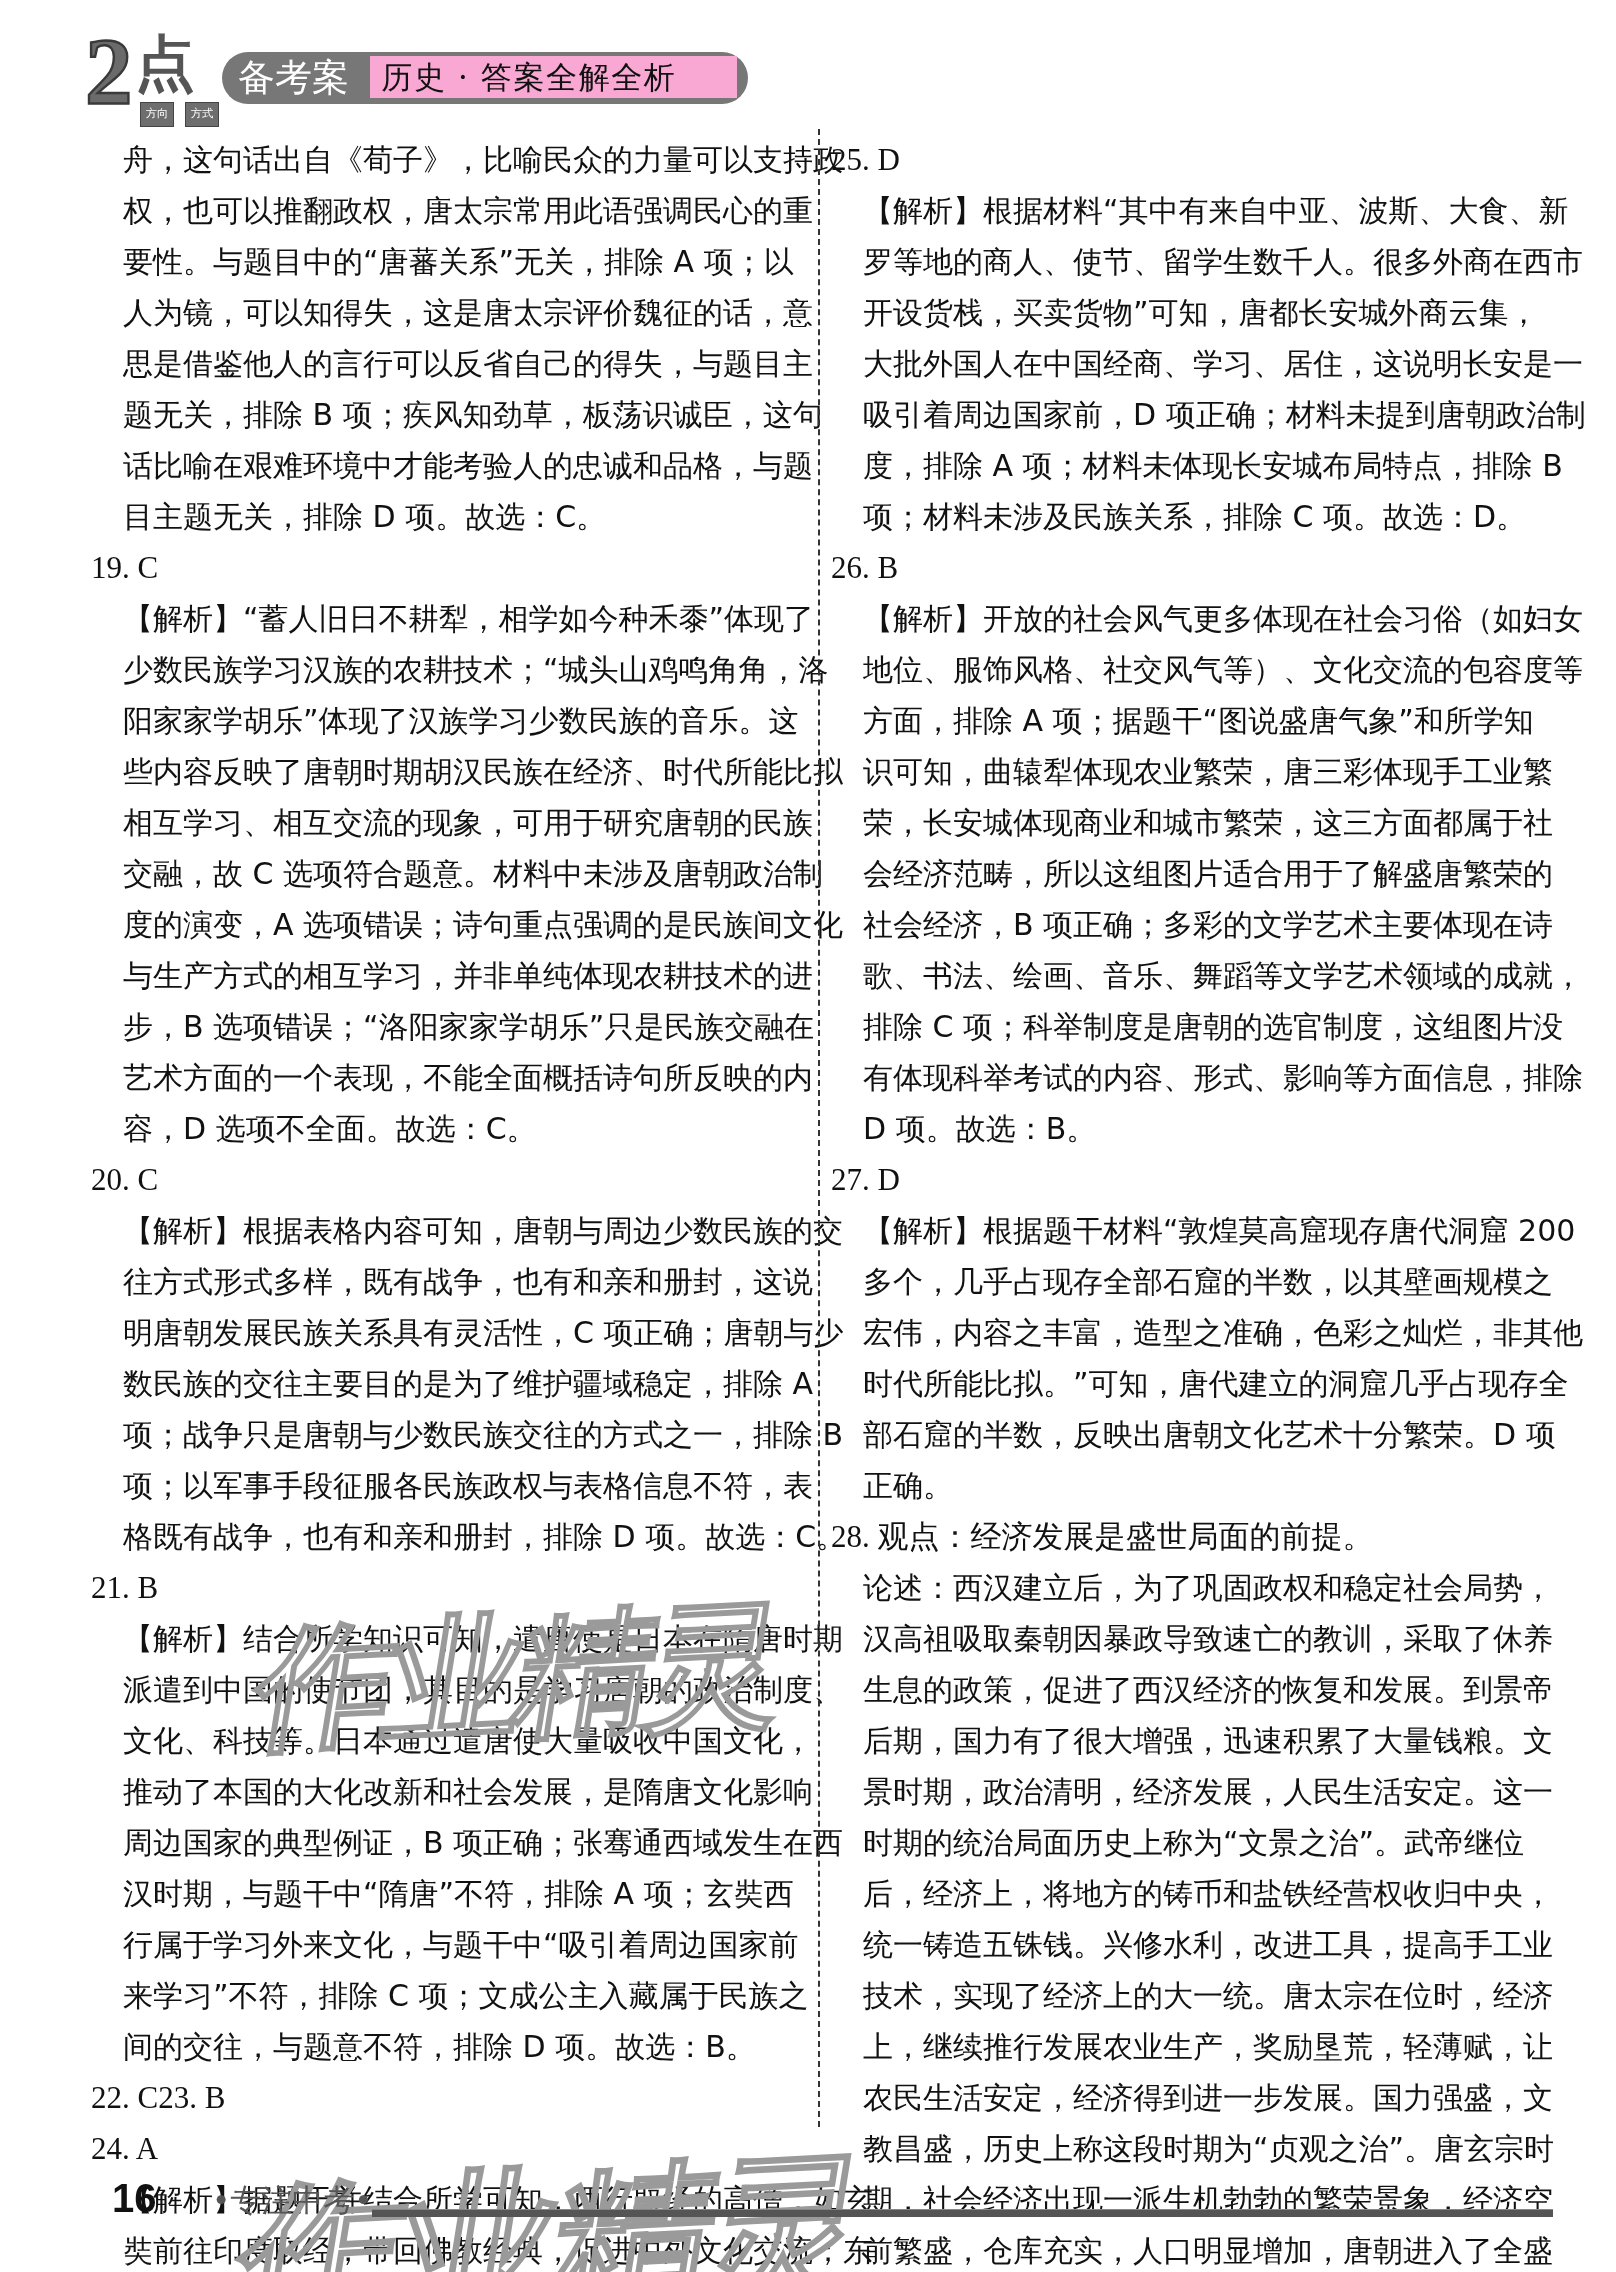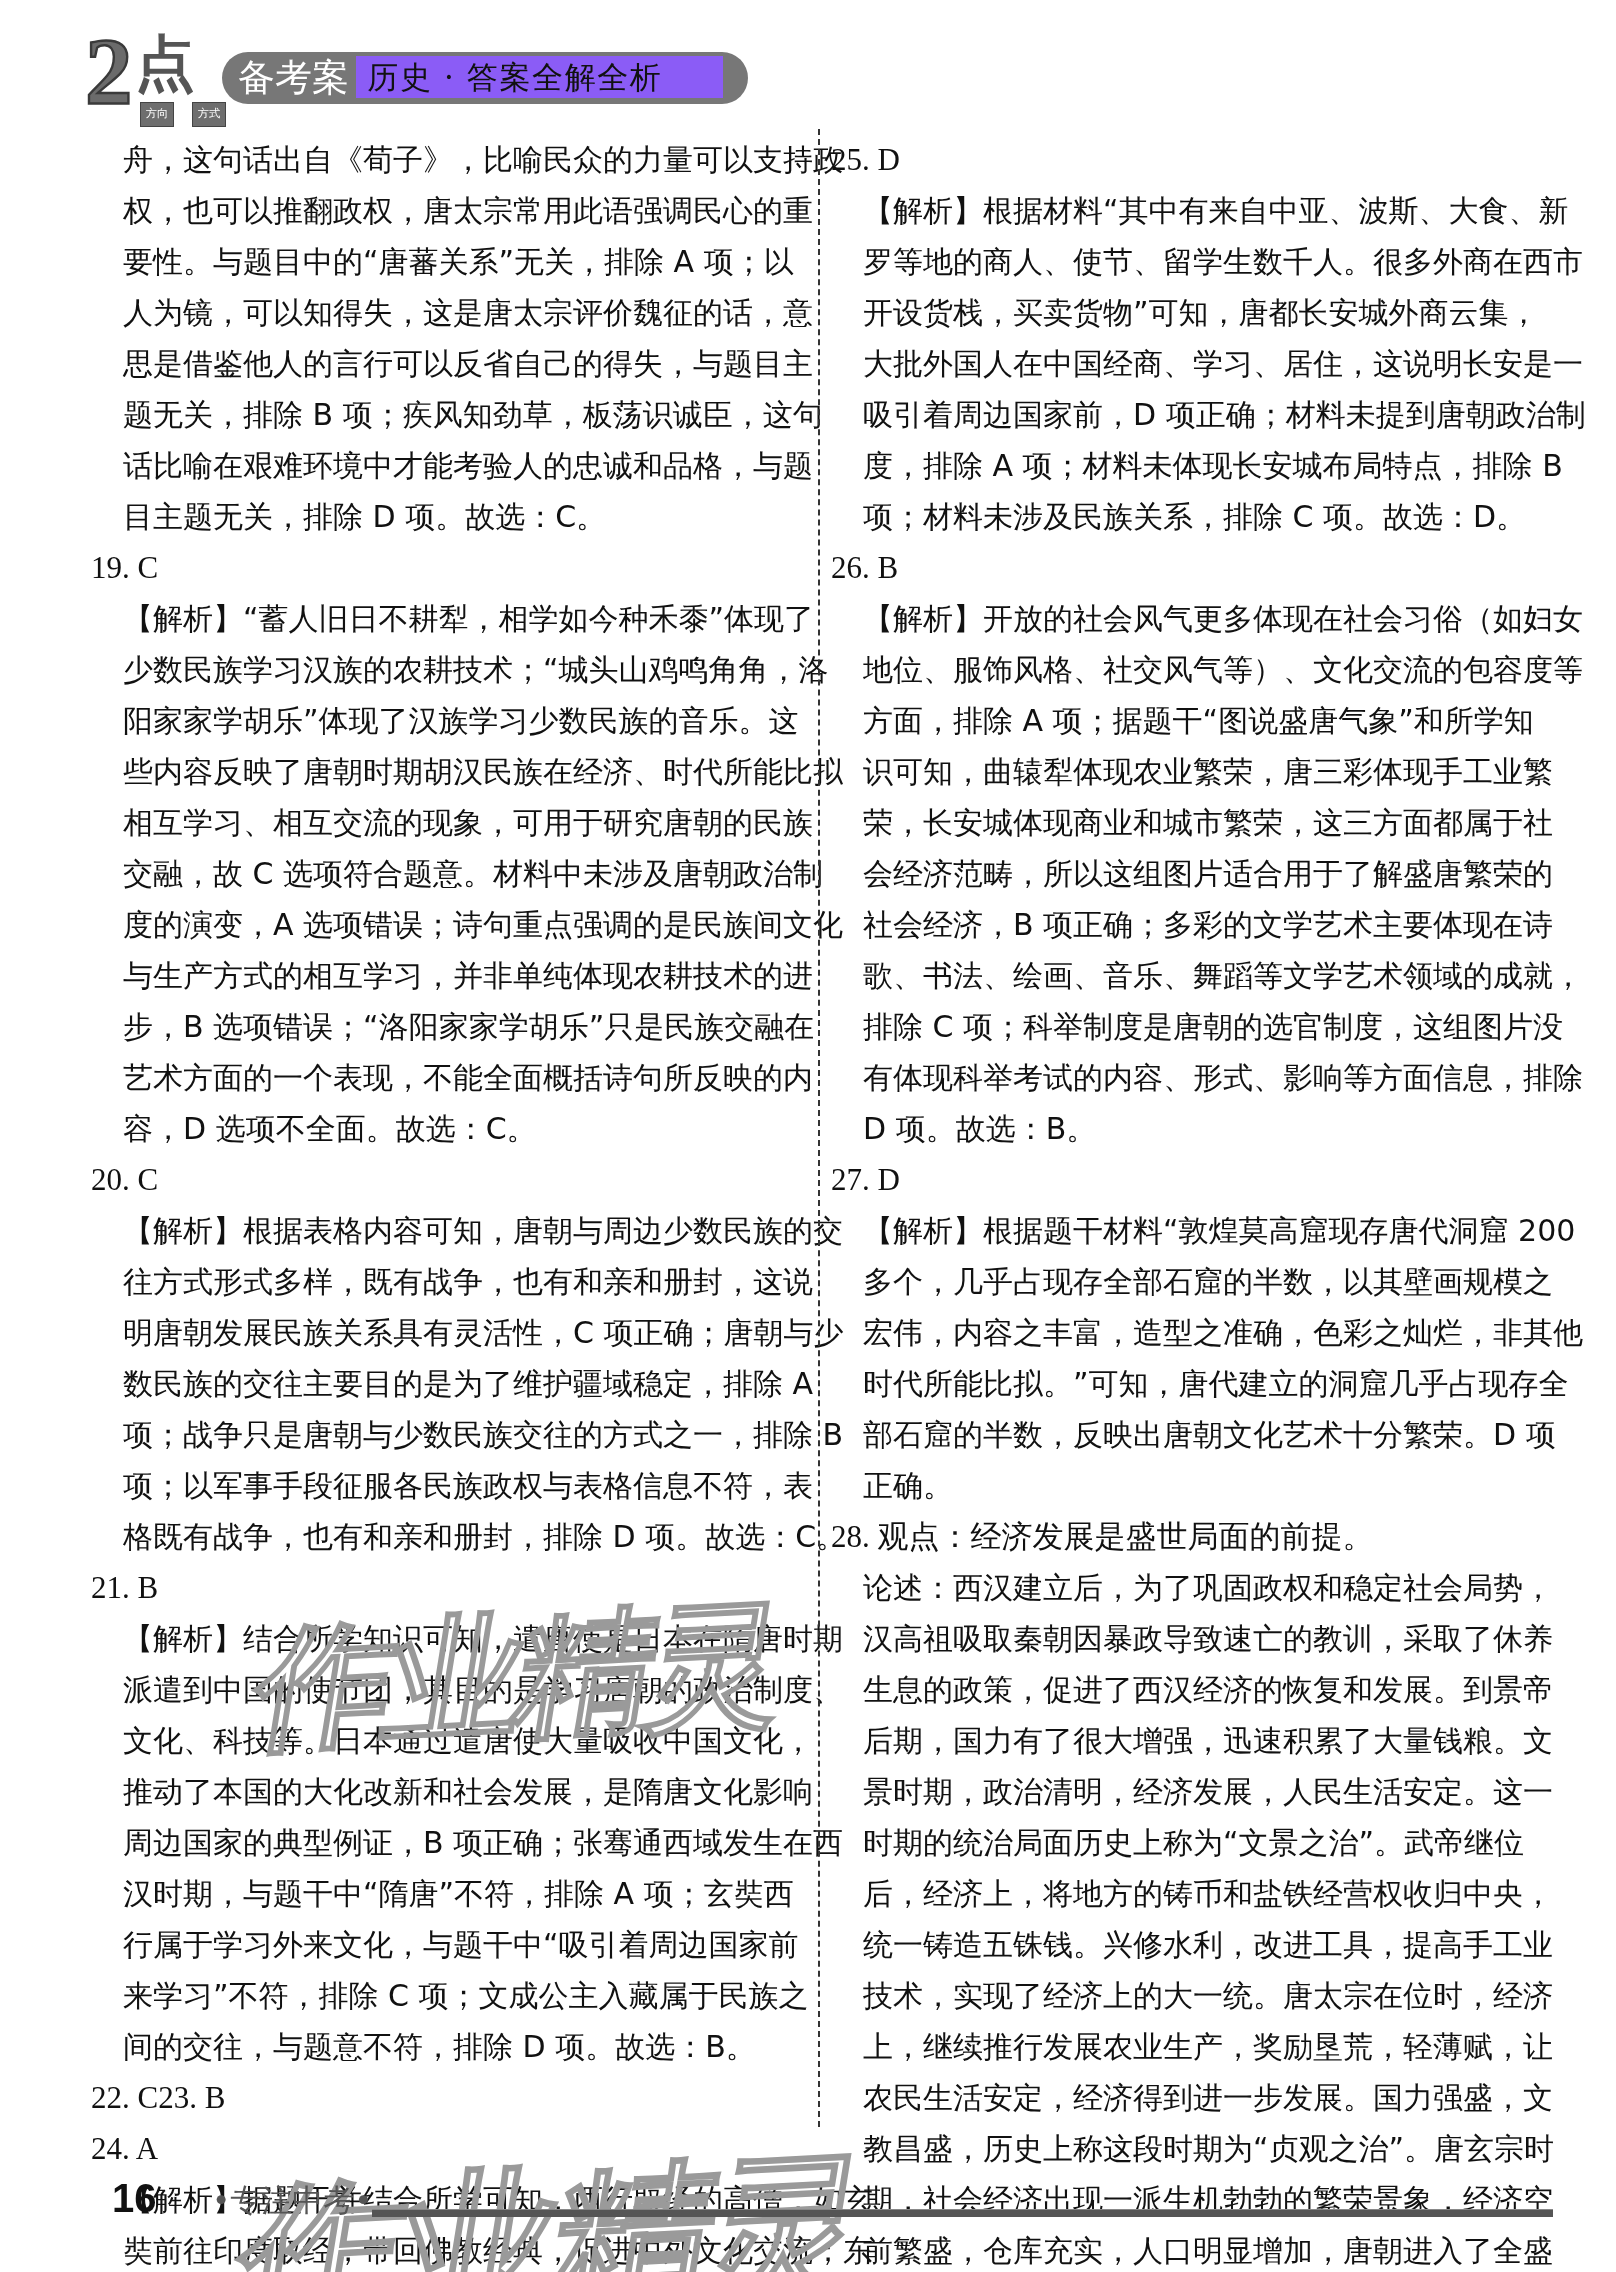--- a/index.html
+++ b/index.html
@@ -4,30 +4,30 @@
 <style>
   html, body { margin:0; padding:0; background:#ffffff; }
   body { width:1617px; height:2273px; position:relative; overflow:hidden;
          font-family:"DejaVu Sans", "Liberation Sans", sans-serif; color:#111; }
   .header { position:absolute; left:85px; top:24px; height:113px; width:971px; }
   .logo-2 { position:absolute; left:0; top:0; font-family:"Liberation Serif", serif;
             font-weight:bold; font-size:95px; line-height:97px; color:#6b6b6b;
             -webkit-text-stroke:2.4px #3a3a3a; }
   .logo-dian { position:absolute; left:50px; top:6.5px; font-size:60px; font-weight:bold;
                color:#555; line-height:65px; }
-  .logo-sub { position:absolute; left:55px; top:78px; display:flex; gap:18px; }
+  .logo-sub { position:absolute; left:55px; top:78px; display:flex; gap:11px; }
   .logo-sub span { display:inline-block; width:32px; height:22.6px; background:#6e6e6e;
                    color:#fff; font-size:11.3px; line-height:22.6px; text-align:center;
                    border:1.6px solid #444; }
   .banner { position:absolute; left:137px; top:27.5px; width:526px; height:52px;
             background:#777; border-radius:26px; }
   .banner-left { position:absolute; left:8px; top:0; height:52px; line-height:52px;
                  font-size:37px; font-weight:normal; color:#fff; padding-left:8px; }
-  .banner-right { position:absolute; left:134px; top:4.9px; width:356px; height:42px;
-                  background:#8b5cf6; line-height:42px; font-family:"DejaVu Serif", serif;
+  .banner-right { position:absolute; left:148px; top:4.9px; width:356px; height:42px;
+                  background:#f9a8d4; line-height:42px; font-family:"DejaVu Serif", serif;
                   font-size:31px; color:#111; padding-left:11.3px; letter-spacing:1.6px; }
   .col { position:absolute; top:134px; font-size:30px; line-height:51px; }
   .col.left { left:91px; width:720px; }
   .col.right { left:831px; width:728px; }
   .divider { position:absolute; left:818px; top:129px; height:1998px; width:0;
              border-left:2.4px dashed #333; }
   .line { white-space:nowrap; text-align:justify; }
   .indent { padding-left:32px; }
   .num { font-family:"Liberation Serif", serif; font-size:31px; }
   .ans-pair span { display:inline-block; }

